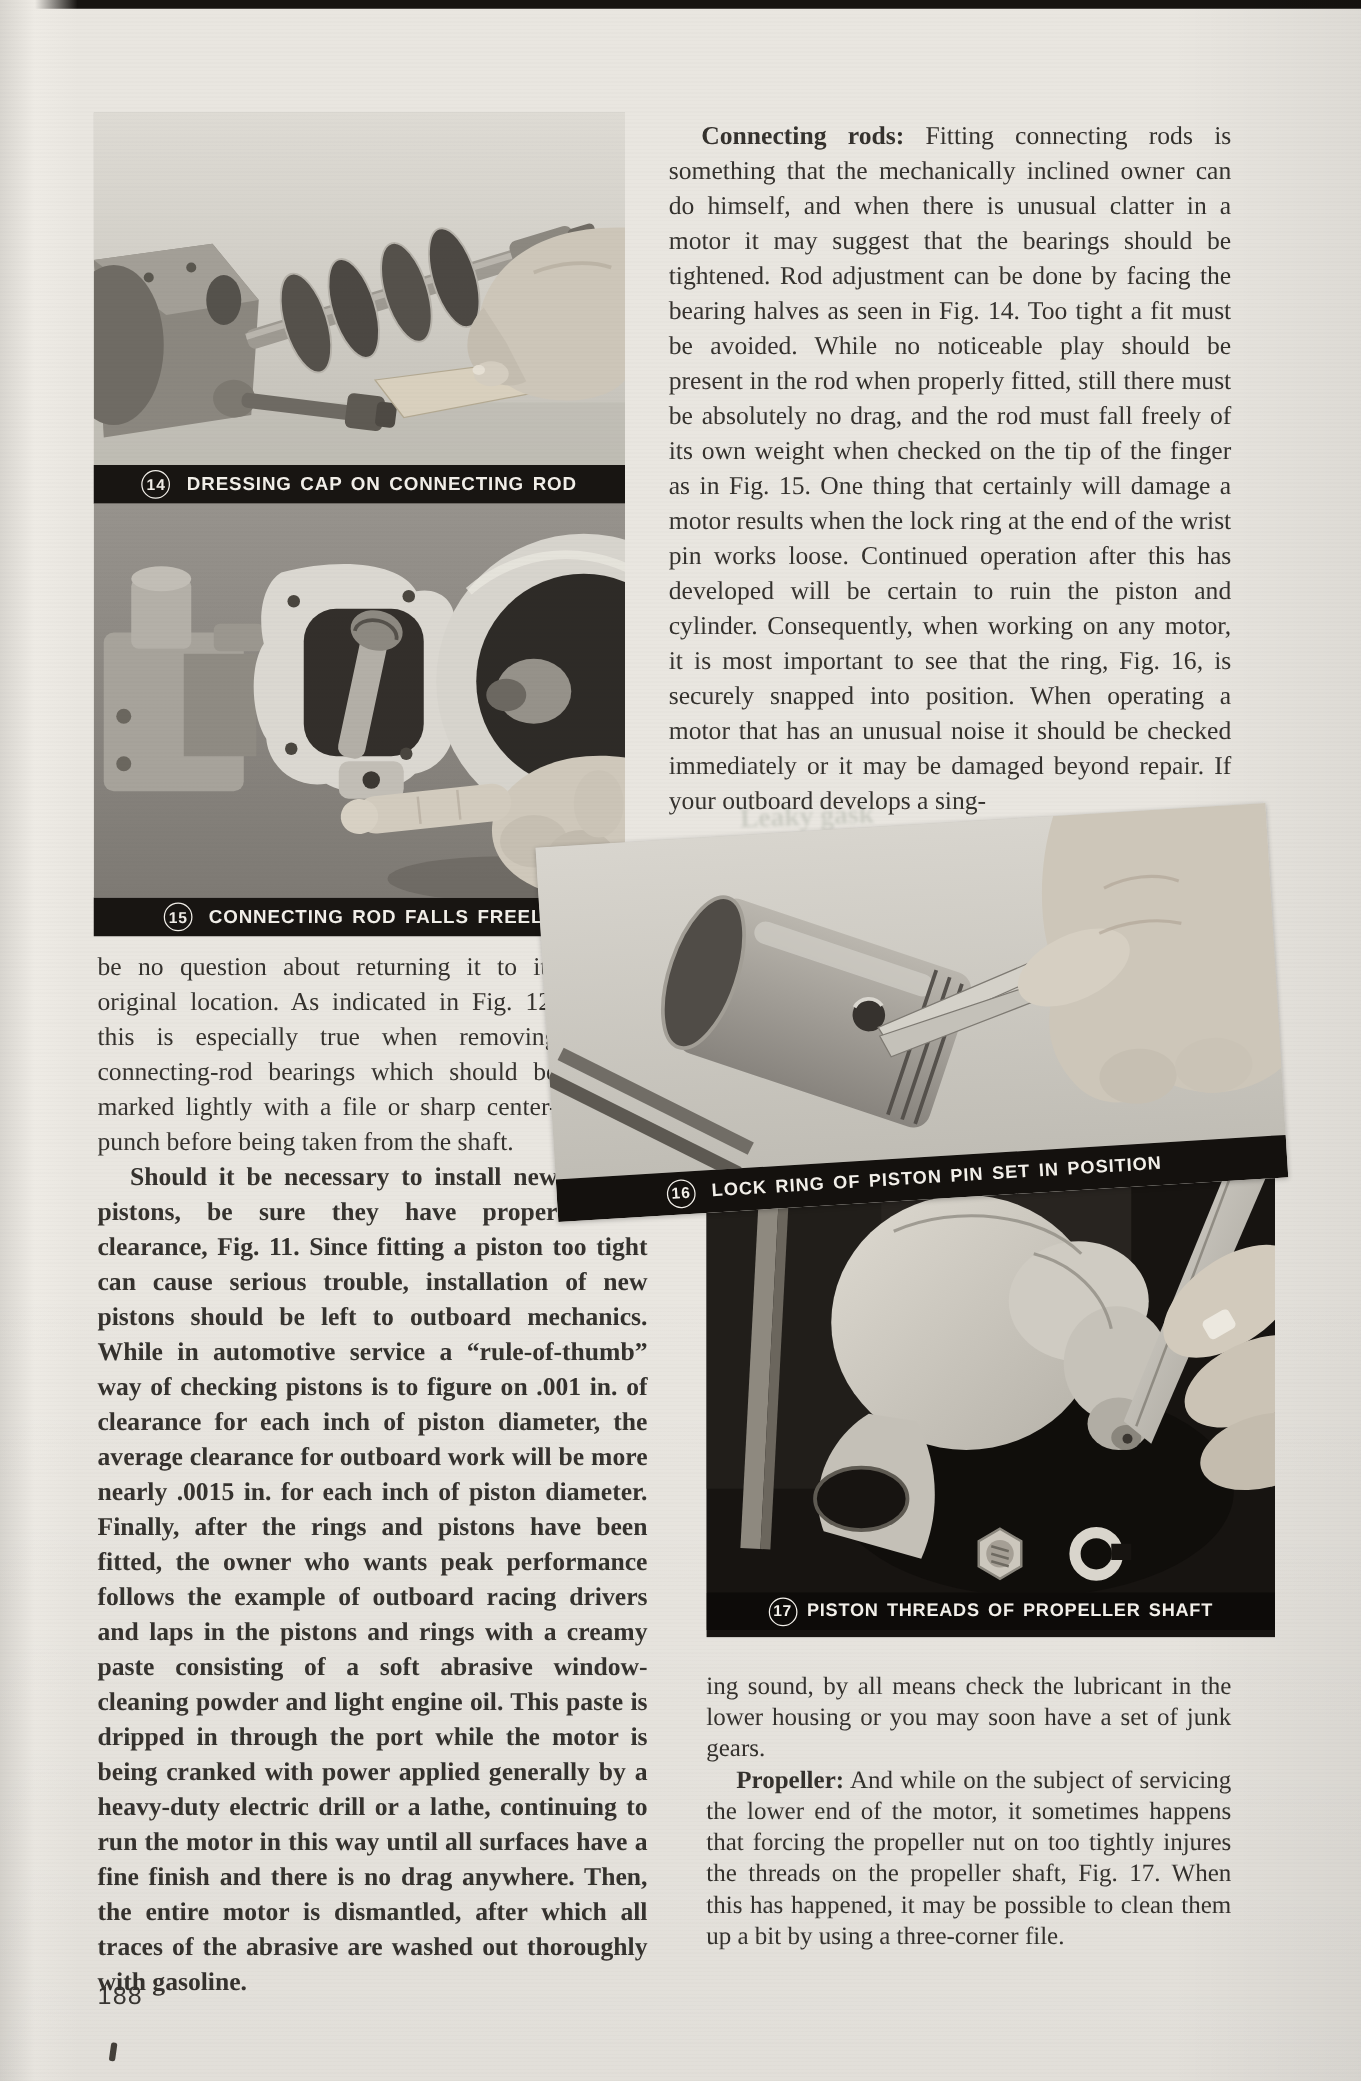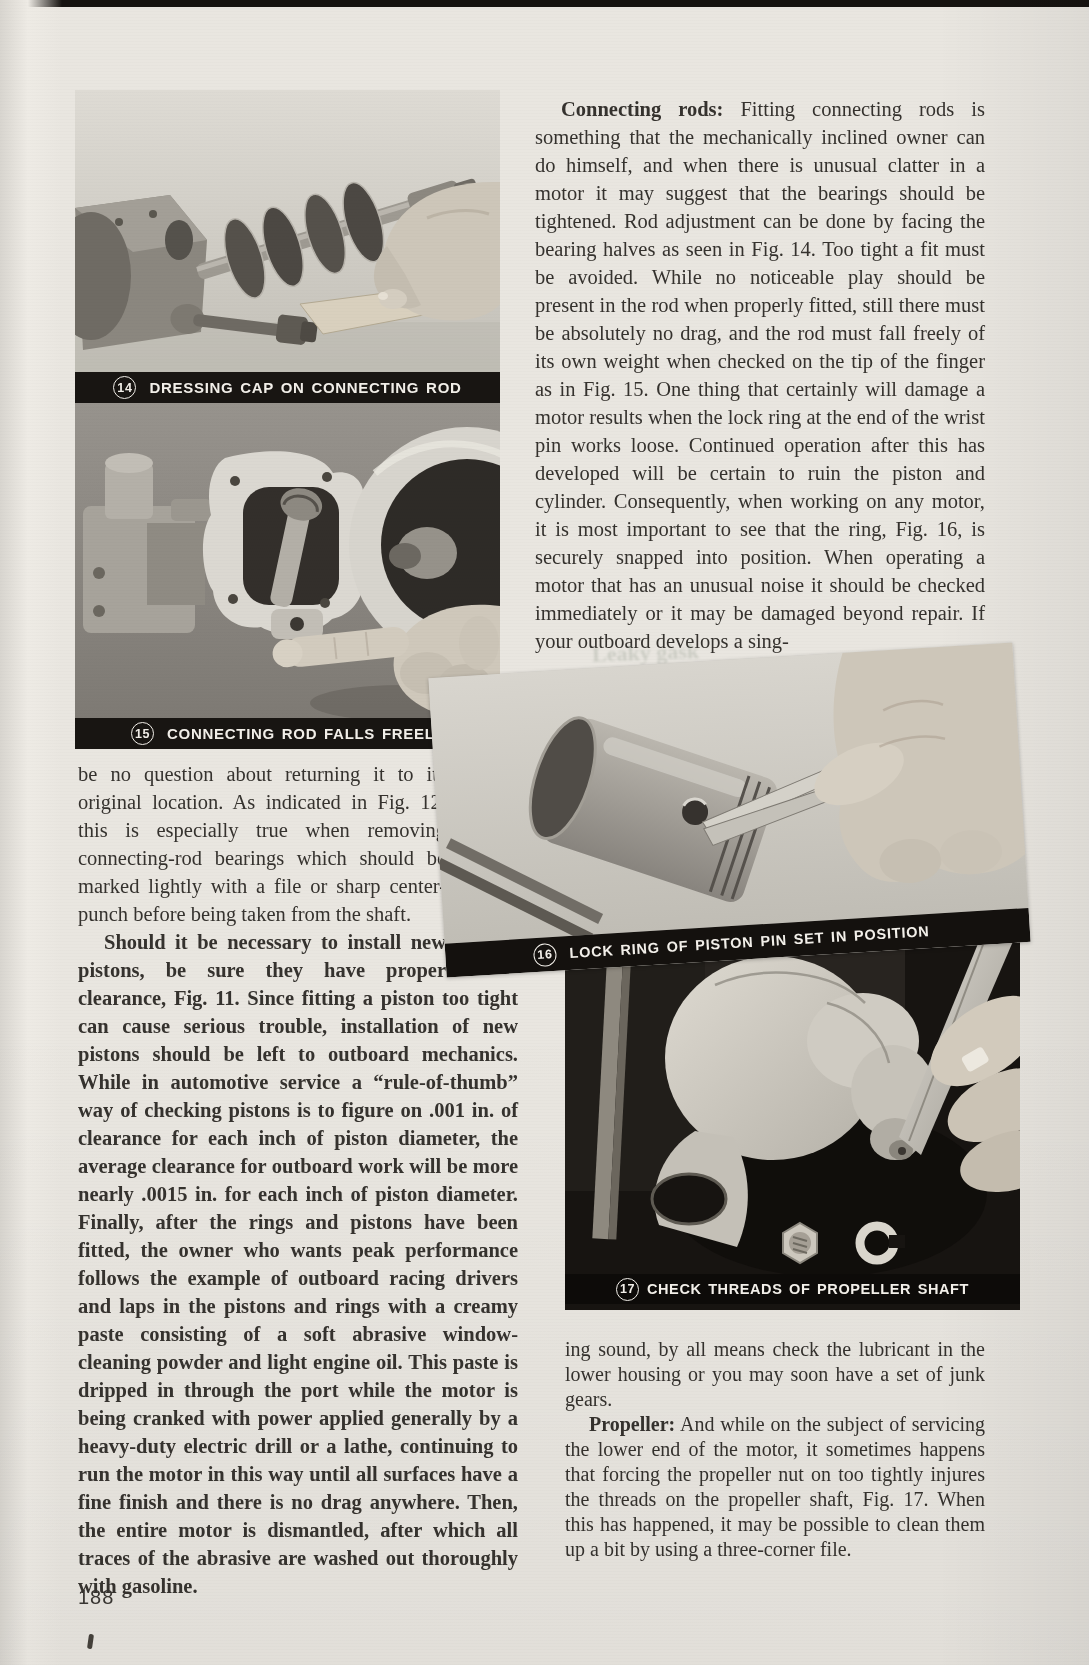--- a/index.html
+++ b/index.html
@@ -289,21 +289,21 @@
       </g>
 
     <polygon points="235,330 252,340 252,360 235,370 218,360 218,340" fill="#ccc7bd" stroke="#8a867d" stroke-width="2"></polygon>
     <circle cx="235" cy="350" r="11" fill="#a59f95"></circle>
     <path d="M228,344 l14,4 M228,350 l14,4 M228,356 l14,4" stroke="#6e6a61" stroke-width="2"></path>
     <circle cx="312" cy="350" r="17" fill="none" stroke="#d9d5cc" stroke-width="9"></circle>
     <rect x="324" y="342" width="16" height="13" fill="#171411"></rect>
   </svg>
   <div class="capbar17">
     <span class="badge">17</span>
-    <span>CHECK THREADS OF PROPELLER SHAFT</span>
+    <span>PISTON THREADS OF PROPELLER SHAFT</span>
   </div>
 </div>
 
 <div class="col right-top">
   <p><b class="lead">Connecting rods:</b><span> Fitting connecting rods is something that the mechanically inclined owner can do himself, and when there is unusual clatter in a motor it may suggest that the bearings should be tightened. Rod adjustment can be done by facing the bearing halves as seen in Fig. 14. Too tight a fit must be avoided. While no noticeable play should be present in the rod when properly fitted, still there must be absolutely no drag, and the rod must fall freely of its own weight when checked on the tip of the finger as in Fig. 15. One thing that certainly will damage a motor results when the lock ring at the end of the wrist pin works loose. Continued operation after this has developed will be certain to ruin the piston and cylinder. Consequently, when working on any motor, it is most important to see that the ring, Fig. 16, is securely snapped into position. When operating a motor that has an unusual noise it should be checked immediately or it may be damaged beyond repair. If your outboard develops a sing-</span></p>
 </div>
 
 <div class="col left-col">
   <div class="wrap-spacer"></div>
   <p>be no question about returning it to its original location. As indicated in Fig. 12, this is especially true when removing connecting-rod bearings which should be marked lightly with a file or sharp center-punch before being taken from the shaft.</p>

